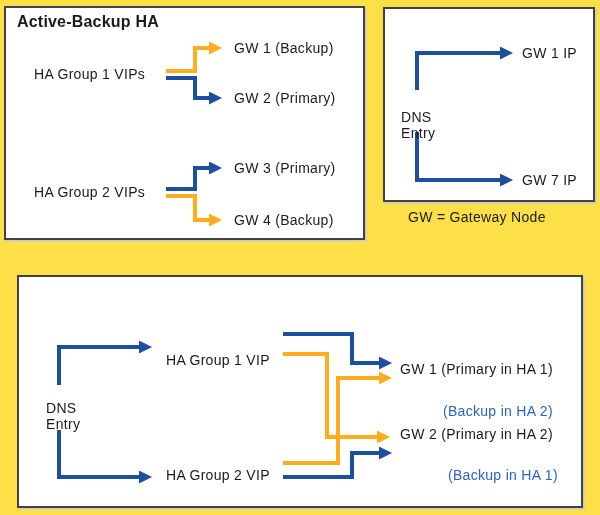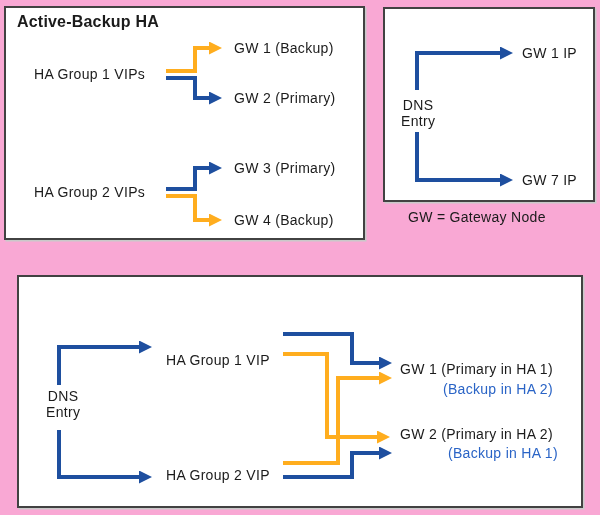--- a/index.html
+++ b/index.html
@@ -1,35 +1,35 @@
 <!DOCTYPE html>
 <html style="--blue: #1E4F9F; --orange: #FFAD1E; --backup-blue: #2A64C6; --border: #424242; --text: #1B1B1B;"><head>
 <meta charset="utf-8">
 <style>
   html,body{margin:0;padding:0;background:#ffffff;}
   #stage{
-    position:relative;width:600px;height:515px;background:#f9a8d4;overflow:hidden;
+    position:relative;width:600px;height:515px;background:#fde047;overflow:hidden;
     font-family:"Liberation Sans","DejaVu Sans",sans-serif;color:var(--text,#1b1b1b);
   }
   .panel{
     position:absolute;border:2px solid var(--border,#424242);background:#ffffff;
     box-shadow:1.5px 1.5px 0 #c9c9c9;box-sizing:border-box;
   }
   #panel-active-backup{left:4px;top:6px;width:361px;height:234px;}
   #panel-dns-rr{left:383px;top:7px;width:212px;height:195px;}
   #panel-active-active{left:17px;top:275px;width:566px;height:233px;}
   .title{
     position:absolute;font-size:16px;font-weight:bold;letter-spacing:.2px;white-space:nowrap;
   }
   .lbl{
     position:absolute;font-size:14px;letter-spacing:.3px;white-space:nowrap;
-    transform:translateY(-50%);line-height:1.15;text-align:center;
+    transform:translateY(-50%);line-height:1.15;
   }
-  .multiline{white-space:pre-line;transform:none;}
-  .blue-text{color:var(--backup-blue,#2a64c6);}
+  .multiline{white-space:pre-line;transform:none;margin-top:12px;}
+  .blue-text{color:var(--backup-blue,#2a64c6);margin-top:22px;}
   #arrow-layer{position:absolute;left:0;top:0;pointer-events:none;}
   .arrow{fill:none;stroke-width:4;stroke-linejoin:miter;}
   .arrow-blue{stroke:var(--blue,#1e4f9f);}
   .arrow-orange{stroke:var(--orange,#ffad1e);}
   .head-blue{fill:var(--blue,#1e4f9f);}
   .head-orange{fill:var(--orange,#ffad1e);}
 </style>
 </head>
 <body>
 

